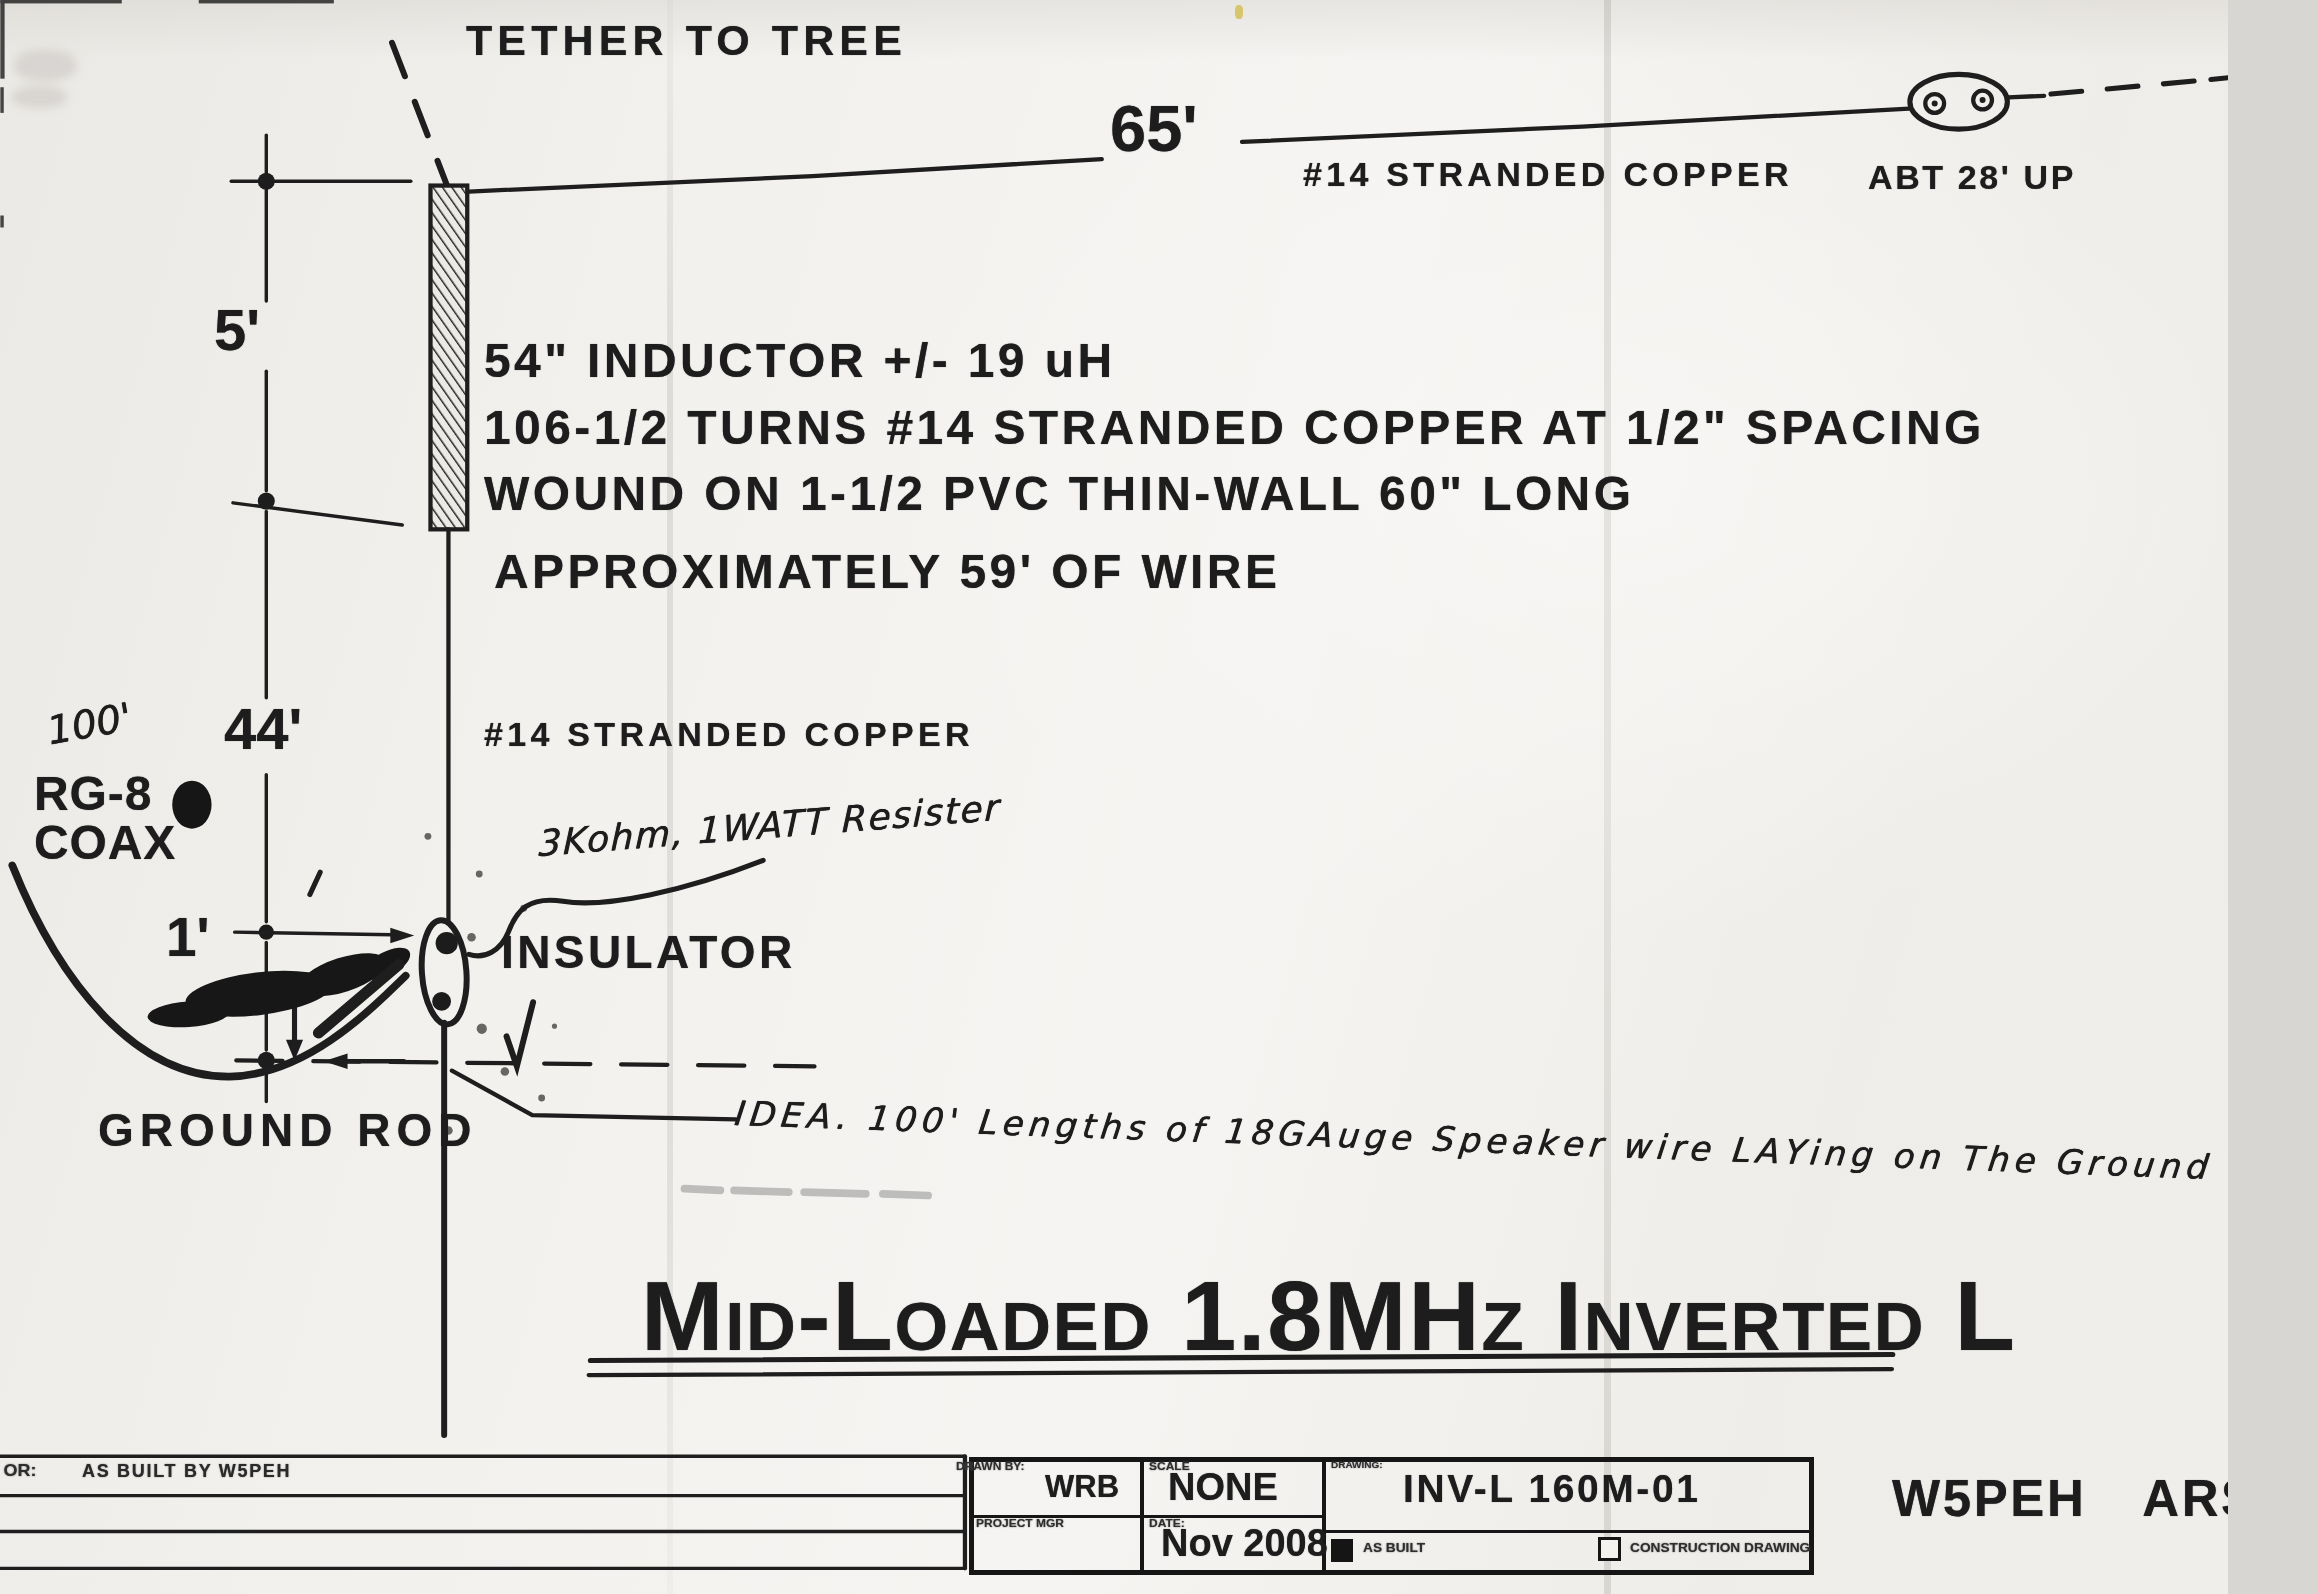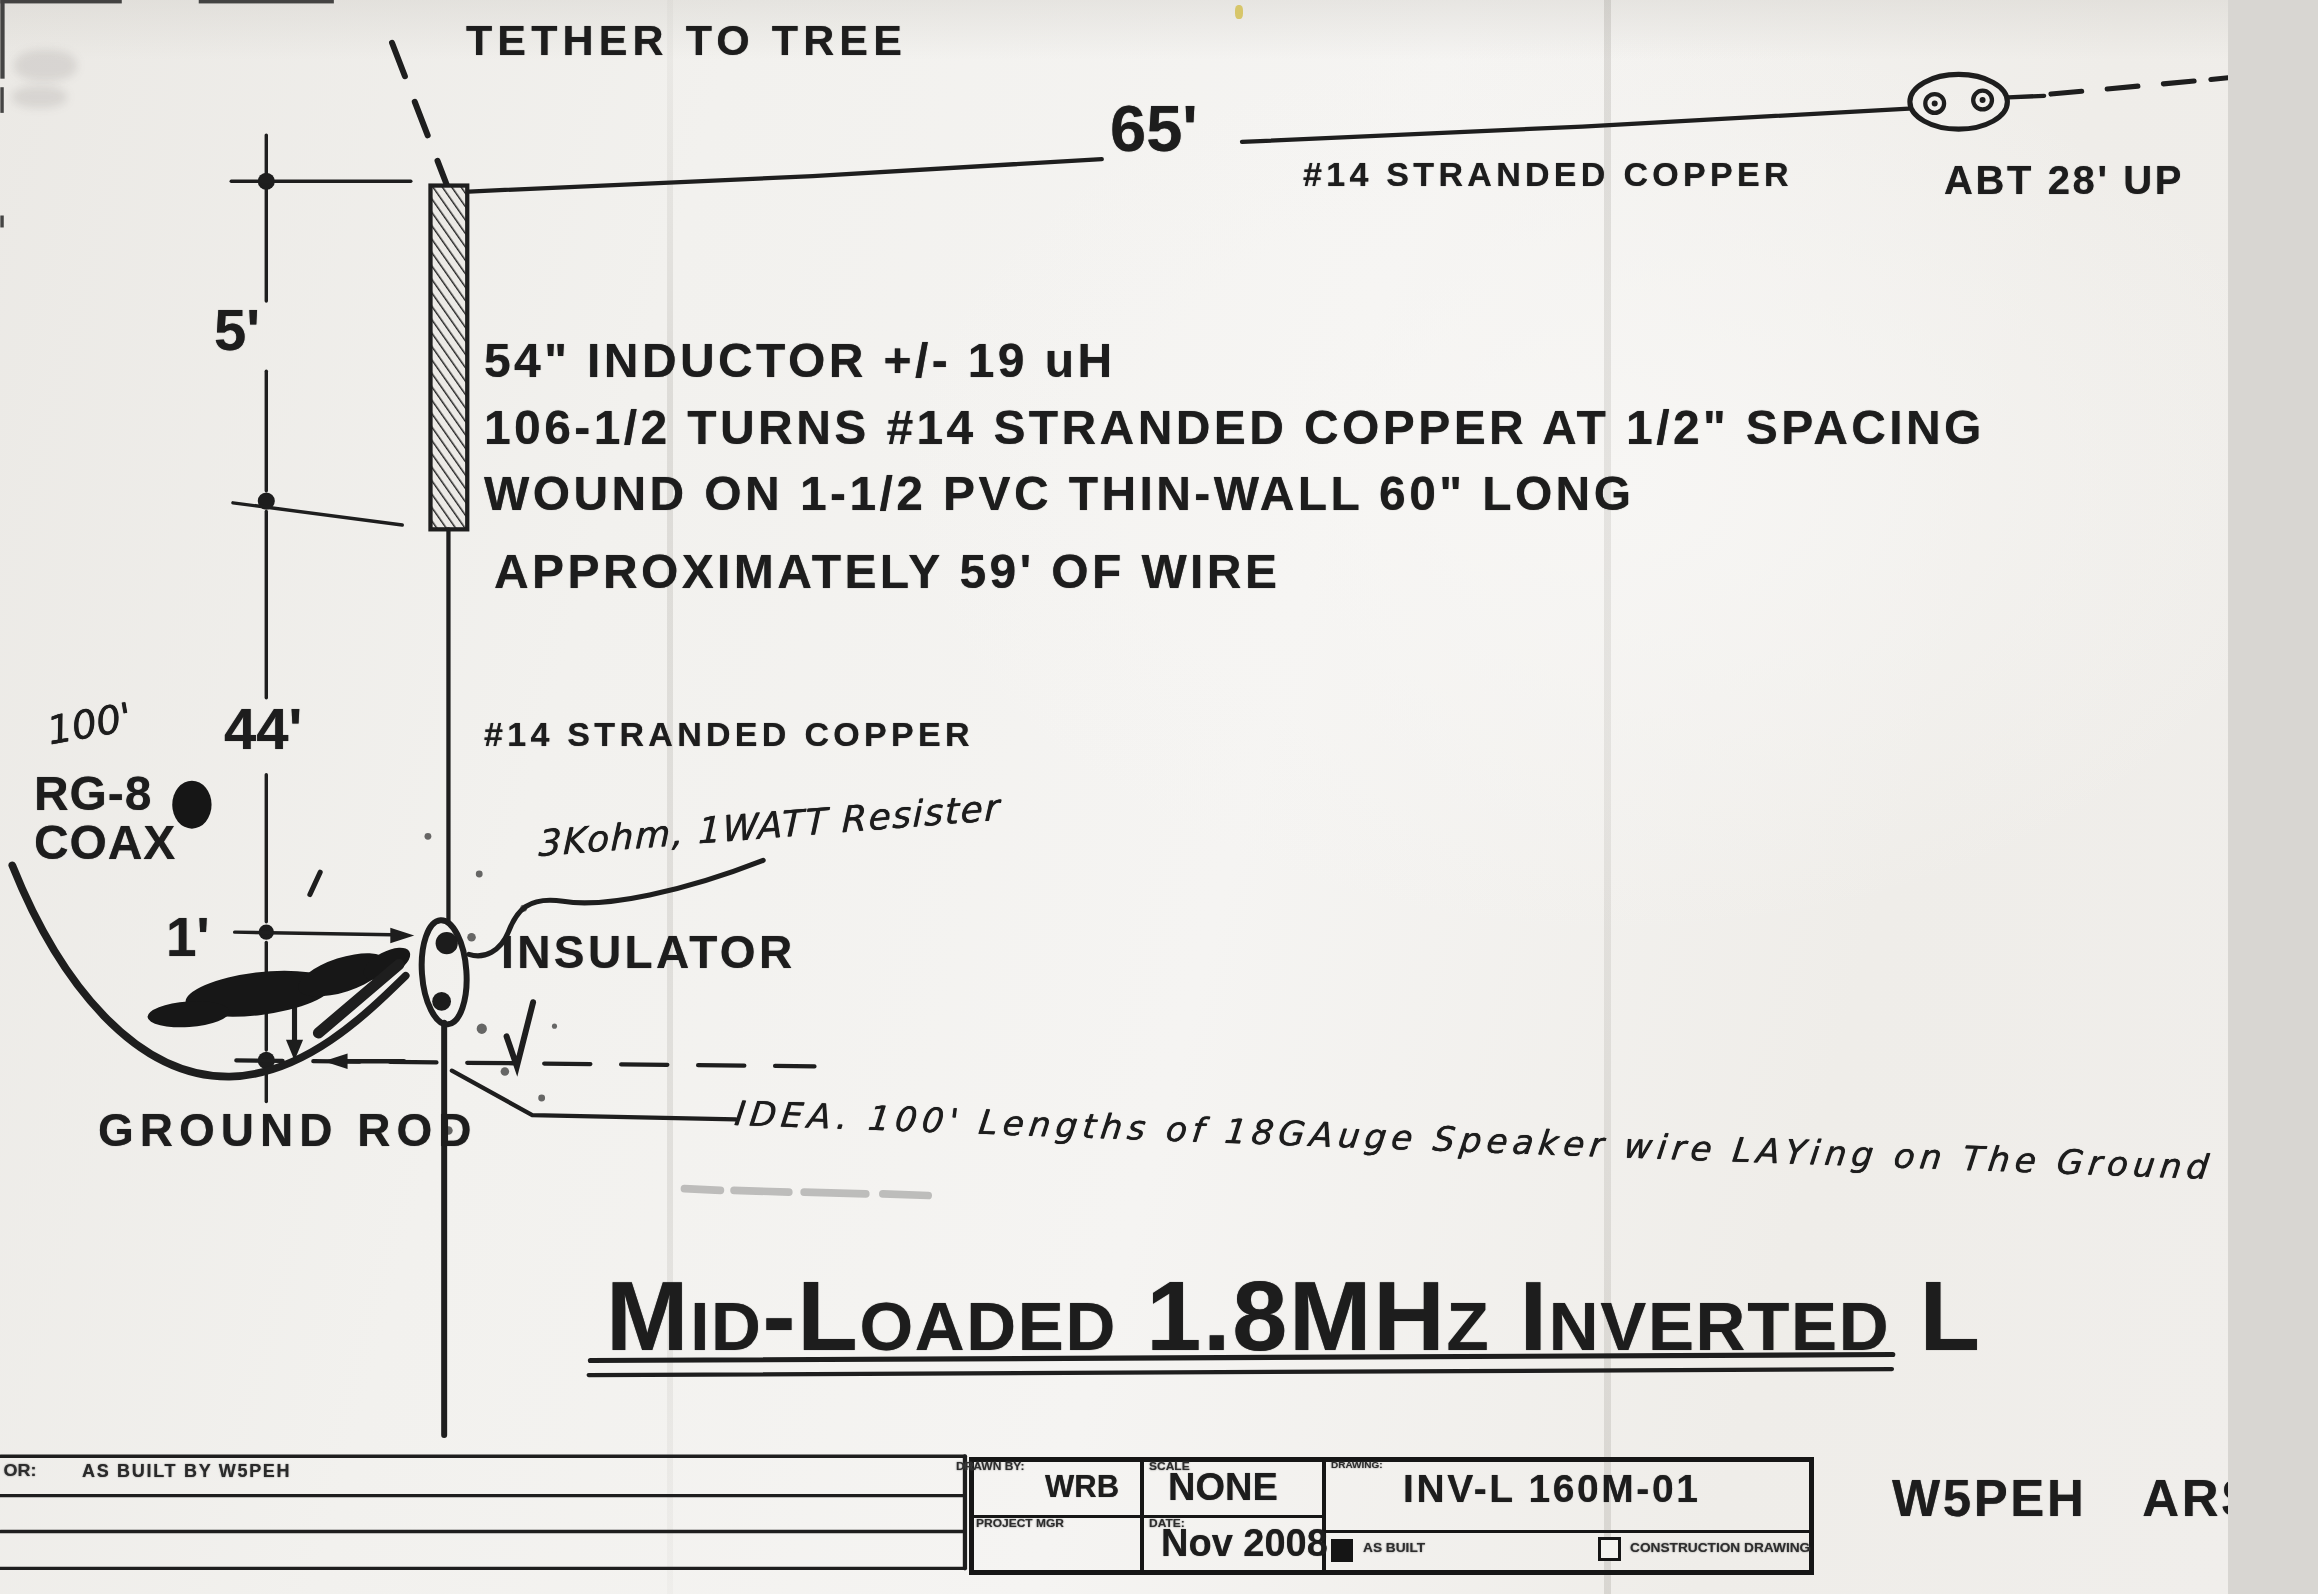--- a/index.html
+++ b/index.html
@@ -10,21 +10,21 @@
       radial-gradient(1197px 770px at 72% 30%, #f7f6f4 0%, rgba(247,246,244,0) 60%),
       linear-gradient(105deg,#ebe9e5 0%, #f2f1ee 28%, #f5f4f2 55%, #efede9 80%, #f0eeeb 100%);
     font-family:"Liberation Sans", sans-serif;
     color:#1d1d1d;
   }
   .t{position:absolute;white-space:nowrap;font-weight:bold;line-height:1;
      text-shadow:0 0 0.9px rgba(25,25,25,.75);}
   .hand{font-family:"DejaVu Sans", sans-serif;font-style:italic;font-weight:normal;
         text-shadow:0.5px 0 0 currentColor, 0 0 0.9px rgba(20,20,20,.6);}
   .tiny{color:#2e2e2e;text-shadow:0 0 1.7px #666;transform:scaleY(.95);transform-origin:left top;}
-  .smallcaps{font-variant:small-caps;}
+  .smallcaps{font-variant:small-caps;margin-left:35px;}
   svg.overlay{position:absolute;left:0;top:0;}
   .crease{position:absolute;top:0;height:100%;pointer-events:none;}
   .box{position:absolute;box-sizing:border-box;}
   .ghost{position:absolute;background:rgba(70,68,64,.12);border-radius:45%;filter:blur(4.3px);}
 </style>
 </head>
 <body>
 
 <div class="sheet">
 
@@ -155,21 +155,21 @@
         <line x1="0" y1="1791" x2="1128" y2="1791"></line>
           <line x1="0" y1="1834" x2="1128" y2="1834"></line>
         <line x1="1128" y1="1703" x2="1128" y2="1834" stroke-width="5"></line>
       </g>
     </g>
   </svg>
 
   <div class="t" style="left:466px;top:19px;font-size:43px;letter-spacing:5.1px">TETHER TO TREE</div>
   <div class="t" style="left:1110px;top:96px;font-size:65px">65'</div>
   <div class="t" style="left:1303px;top:157px;font-size:34px;letter-spacing:4.3px">#14 STRANDED COPPER</div>
-  <div class="t" style="left:1944px;top:160px;font-size:40px;letter-spacing:2.6px">ABT 28' UP</div>
+  <div class="t" style="left:1868px;top:160px;font-size:34px;letter-spacing:2.6px">ABT 28' UP</div>
 
   <div class="t" style="left:484px;top:337px;font-size:48px;letter-spacing:3.4px">54" INDUCTOR +/- 19 uH</div>
   <div class="t" style="left:484px;top:404px;font-size:48px;letter-spacing:3.4px">106-1/2 TURNS #14 STRANDED COPPER AT 1/2" SPACING</div>
   <div class="t" style="left:484px;top:470px;font-size:48px;letter-spacing:3.4px">WOUND ON 1-1/2 PVC THIN-WALL 60" LONG</div>
   <div class="t" style="left:494px;top:548px;font-size:48px;letter-spacing:3.4px">APPROXIMATELY 59' OF WIRE</div>
 
   <div class="t" style="left:214px;top:301px;font-size:58px">5'</div>
   <div class="t" style="left:224px;top:700px;font-size:58px">44'</div>
   <div class="t" style="left:166px;top:910px;font-size:55px">1'</div>
 

